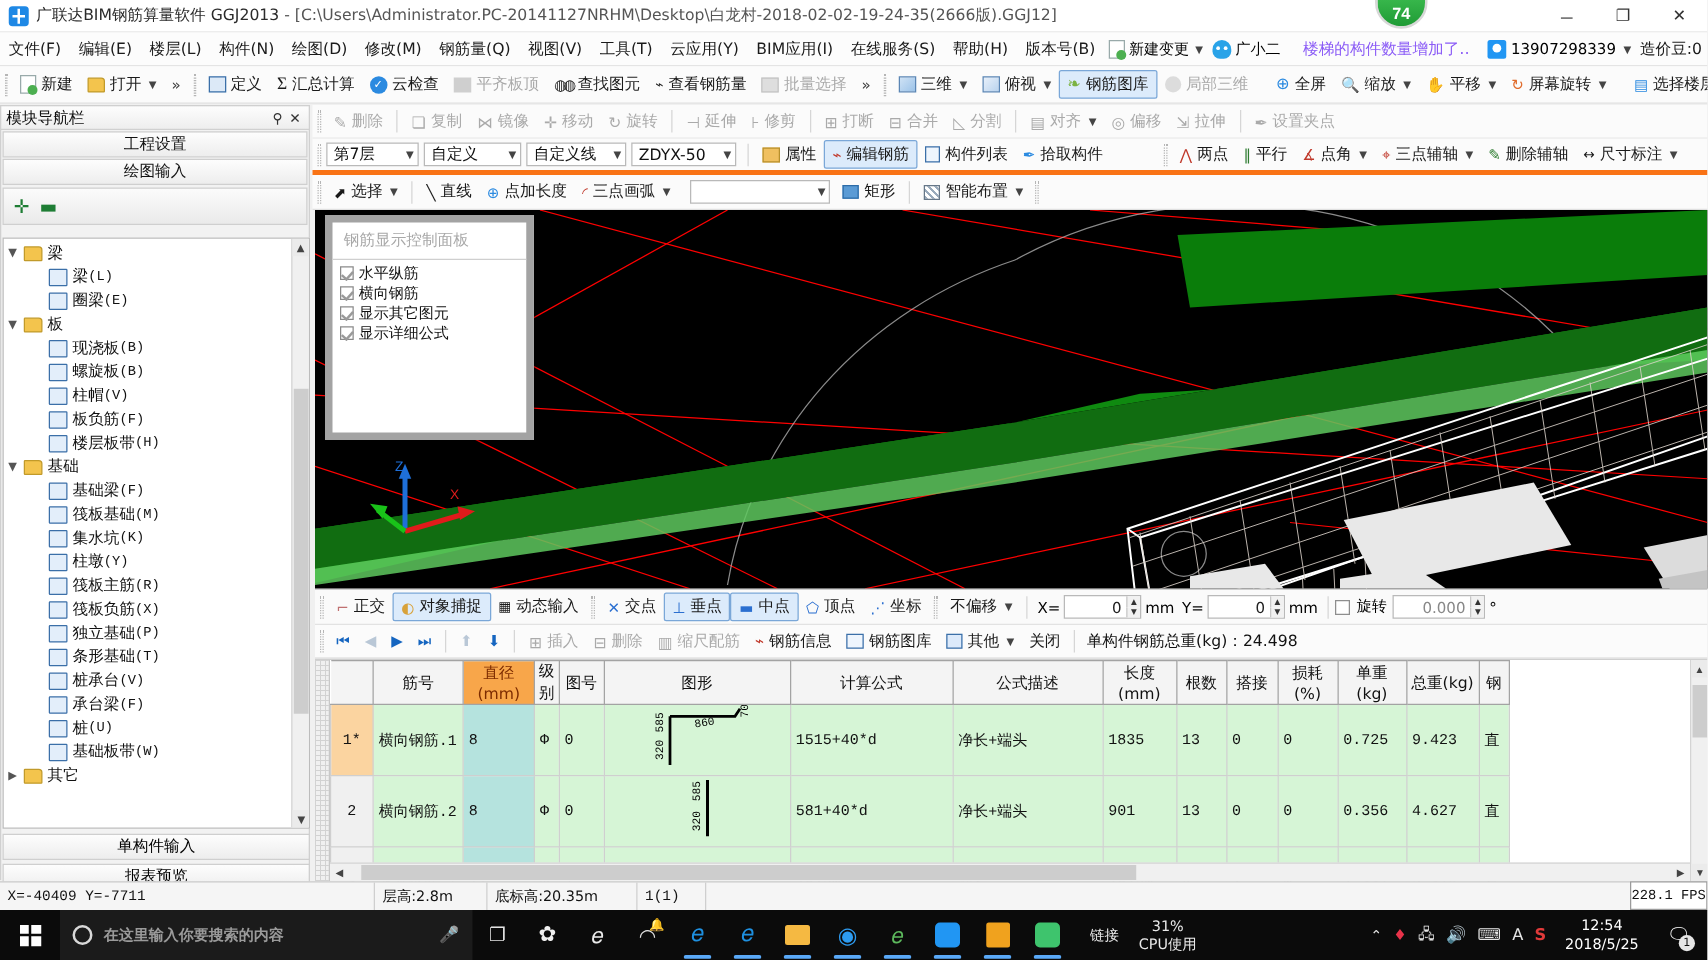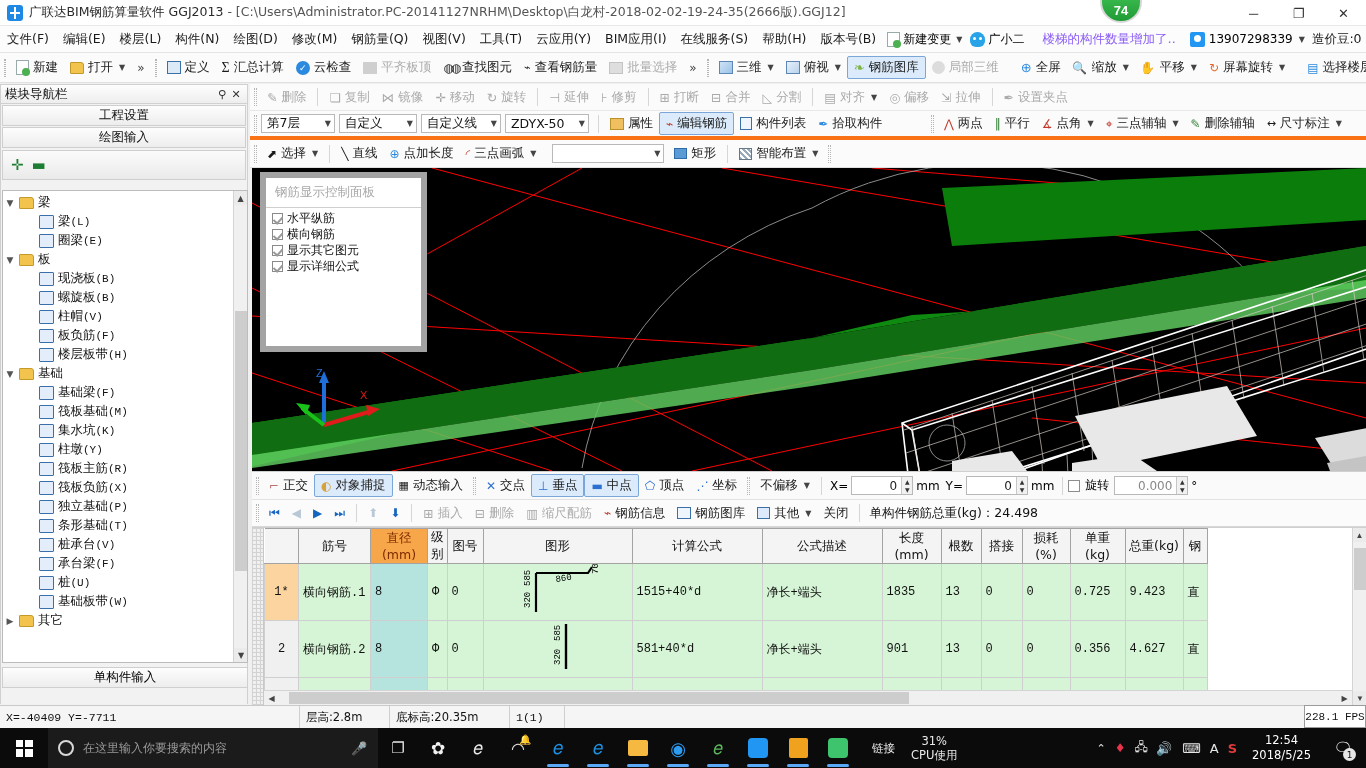--- a/index.html
+++ b/index.html
@@ -256,21 +256,21 @@
   
   .taskbar {
     position: absolute; top: 728px; left: 0; width: 1366px; height: 40px;
     background: #0b0b0b; display: flex; align-items: center;
   }
   .startbtn { width: 48px; height: 40px; display: flex; align-items: center; justify-content: center; }
   .winlogo { width: 17px; height: 17px; position: relative; }
   .winlogo i { position: absolute; width: 7.5px; height: 7.5px; background: #fff; display:block;}
   .searchbox {
     width: 330px; height: 40px; background: #1b1b1b; display: flex; align-items: center;
-    padding: 0 10px; gap: 9px;
+    padding: 0 10px; gap: 9px; font-weight: bold;
   }
   .search-ring { width: 16px; height: 16px; border: 2px solid #d8d8d8; border-radius: 50%; flex:0 0 auto;}
   .search-ph { color: #9a9a9a; font-size: 12px; flex: 1; }
   .mic { color: #cfcfcf; font-size: 13px; }
   .tb-ico { width: 40px; height: 40px; display: flex; align-items: center; justify-content: center; position: relative;}
   .tb-run::after { content:""; position:absolute; bottom:1px; left:9px; width:22px; height:3px; background:#5aa9f8; border-radius:2px;}
   .tray { margin-left: auto; display: flex; align-items: center; gap: 9px; padding-right: 6px; color:#e6e6e6; }
   .tray-text { color: #e9e9e9; font-size: 11.5px; text-align: center; line-height: 14px; }
   .clock { color: #fff; font-size: 11.5px; text-align: center; line-height: 15px; padding: 0 6px; }
   .notif { width: 34px; height: 40px; display:flex;align-items:center;justify-content:center; position: relative;}
@@ -775,20 +775,21 @@
           </div>
         </div>
       <div class="treescroll">
         <div class="ts-arrow">▲</div>
         <div class="ts-thumb"></div>
         <div class="ts-arrow" style="position:absolute;bottom:0;width:14px;">▼</div>
       </div>
     </div>
 
     <div class="nav-bottom-btn" style="top:563px">单构件输入</div>
+    <div class="nav-bottom-btn" style="top:587px">报表预览</div>
   </div>
 
   <div class="viewport">
     <svg width="1114" height="303" style="position:absolute;left:0;top:0">
       <rect x="0" y="0" width="1114" height="303" fill="#000"></rect>
 
       <g stroke="#ff0000" stroke-width="1" fill="none">
         <line x1="180" y1="0" x2="1114" y2="250"></line>
         <line x1="330" y1="0" x2="60" y2="150"></line>
         <line x1="470" y1="0" x2="1114" y2="110"></line>

